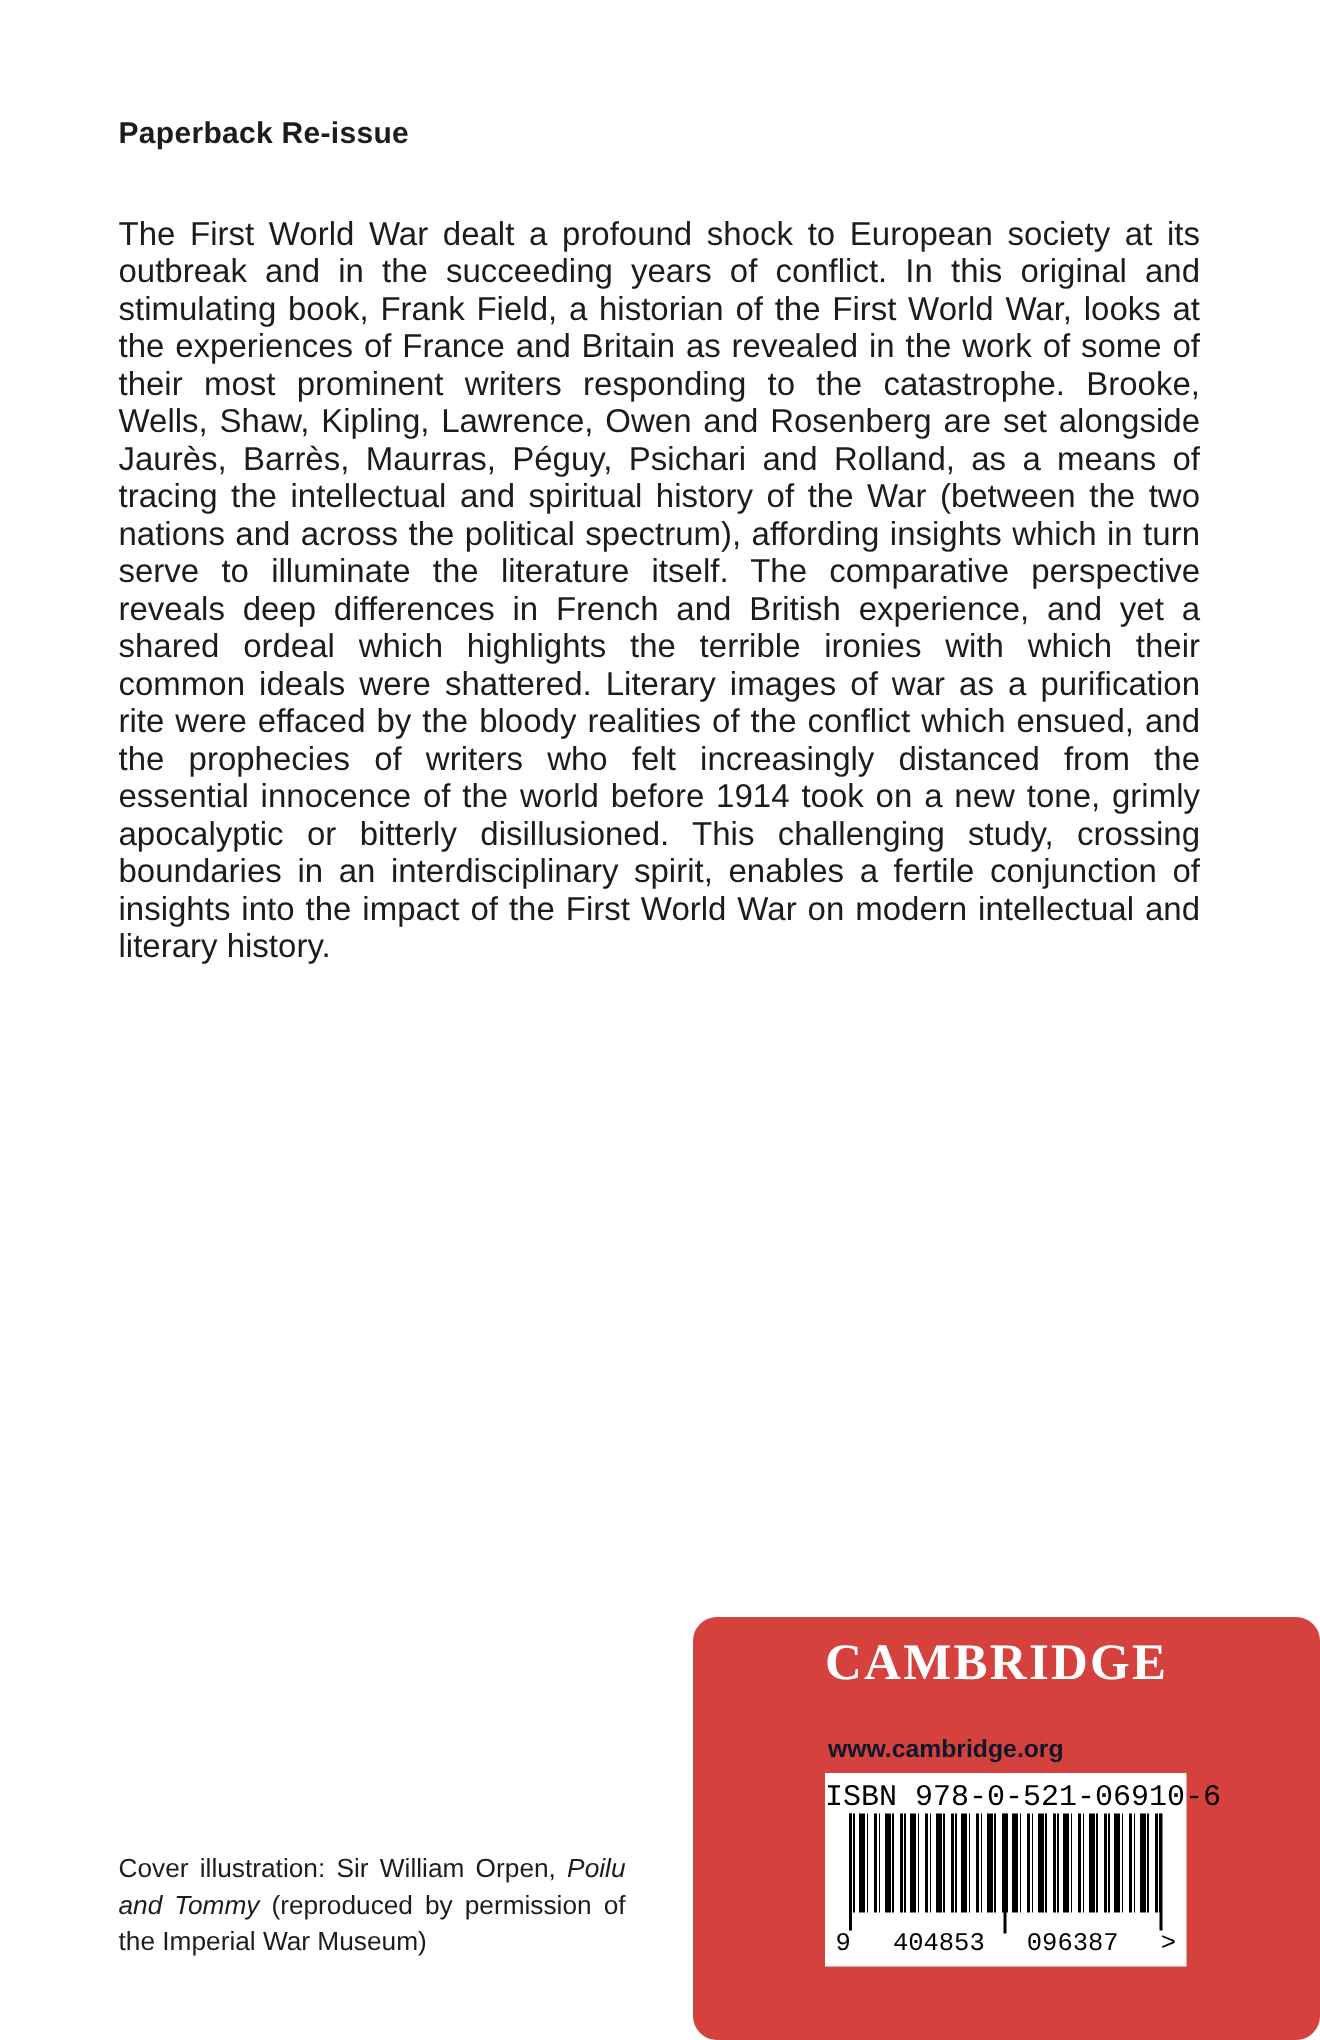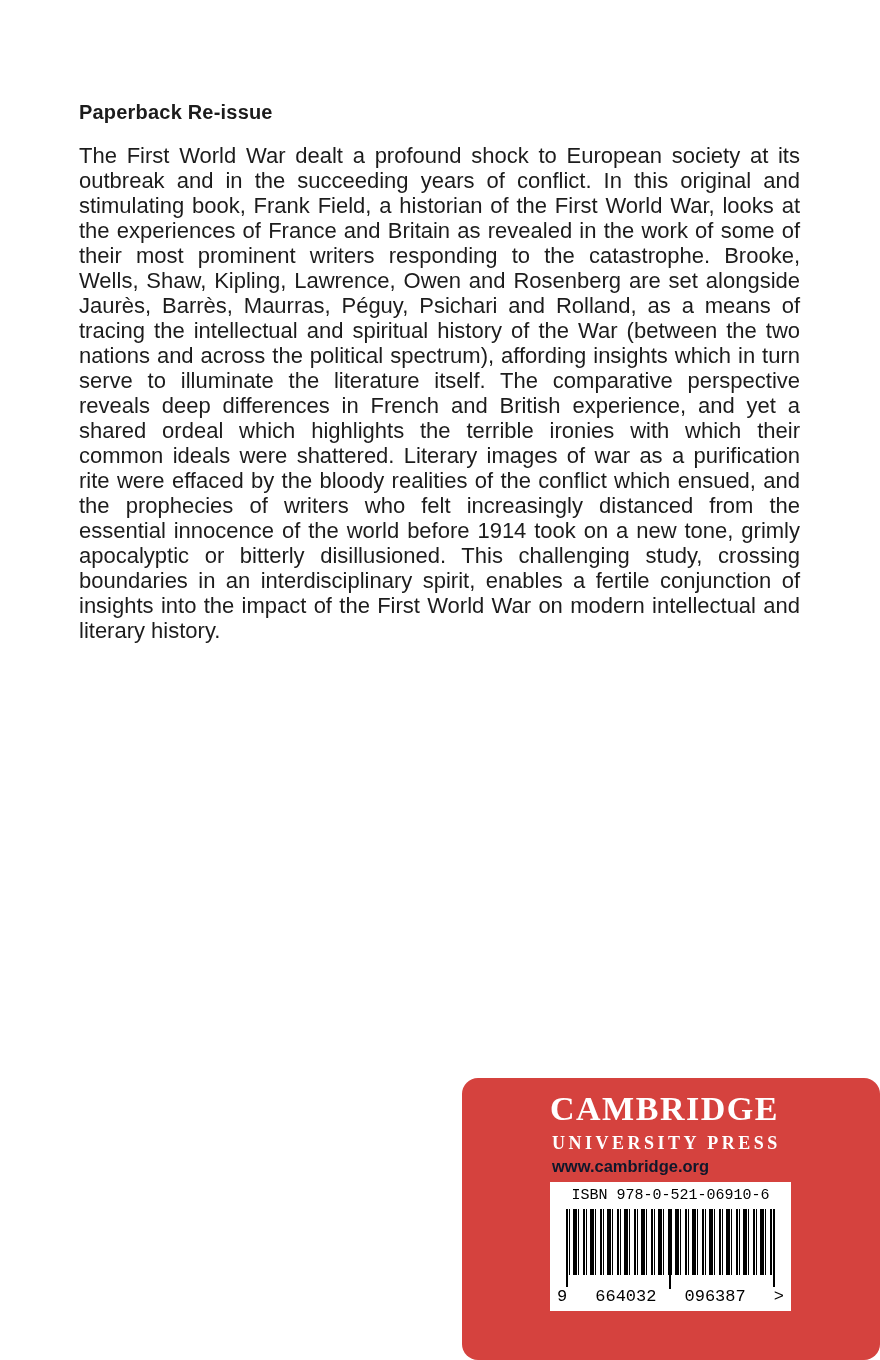--- a/index.html
+++ b/index.html
@@ -14,21 +14,21 @@
     background: #ffffff;
     font-family: "Liberation Sans", sans-serif;
     color: #1c1c1c;
     overflow: hidden;
   }
 
   
   .heading {
     position: absolute;
     left: 79px;
-    top: 101px;
+    top: 78px;
     margin: 0;
     font-size: 20px;
     font-weight: bold;
     letter-spacing: 0.2px;
   }
 
   
   .blurb {
     position: absolute;
     left: 79px;
@@ -105,21 +105,21 @@
     height: 129px;
     background: #ffffff;
   }
   .isbn {
     position: absolute;
     top: 5px;
     left: 0;
     right: 0;
     text-align: center;
     font-family: "Liberation Mono", monospace;
-    font-size: 15px;
+    font-size: 20px;
     color: #000000;
     white-space: nowrap;
   }
   .bars {
     position: absolute;
     left: 16px;
     right: 16px;
     top: 27px;
     height: 66px;
     background: repeating-linear-gradient(
@@ -156,34 +156,34 @@
 </style>
 </head>
 <body>
 
 <div class="page">
 
   <h1 class="heading">Paperback Re-issue</h1>
 
   <p class="blurb">The First World War dealt a profound shock to European society at its outbreak and in the succeeding years of conflict. In this original and stimulating book, Frank Field, a historian of the First World War, looks at the experiences of France and Britain as revealed in the work of some of their most prominent writers responding to the catastrophe. Brooke, Wells, Shaw, Kipling, Lawrence, Owen and Rosenberg are set alongside Jaurès, Barrès, Maurras, Péguy, Psichari and Rolland, as a means of tracing the intellectual and spiritual history of the War (between the two nations and across the political spectrum), affording insights which in turn serve to illuminate the literature itself. The comparative perspective reveals deep differences in French and British experience, and yet a shared ordeal which highlights the terrible ironies with which their common ideals were shattered. Literary images of war as a purification rite were effaced by the bloody realities of the conflict which ensued, and the prophecies of writers who felt increasingly distanced from the essential innocence of the world before 1914 took on a new tone, grimly apocalyptic or bitterly disillusioned. This challenging study, crossing boundaries in an interdisciplinary spirit, enables a fertile conjunction of insights into the impact of the First World War on modern intellectual and literary history.</p>
 
+  <p class="cover-note"><span>Cover illustration: Sir William Orpen, </span><span class="it">Poilu and Tommy</span><span> (reproduced by permission of the Imperial War Museum)</span></p>
 
   <div class="brand-block">
     <div class="brand-name">CAMBRIDGE</div>
-    <div class="brand-sub">UNIVERSITY PRESS</div>
     <div class="brand-url">www.cambridge.org</div>
 
     <div class="barcode-box">
       <div class="isbn">ISBN 978-0-521-06910-6</div>
       <div class="bars"></div>
       <div class="guard g-left"></div>
       <div class="guard g-mid"></div>
       <div class="guard g-right"></div>
       <div class="digits">
         <span>9</span>
-        <span>664032</span>
+        <span>404853</span>
         <span>096387</span>
         <span>&gt;</span>
       </div>
     </div>
   </div>
 
 </div>
 
 </body></html>

